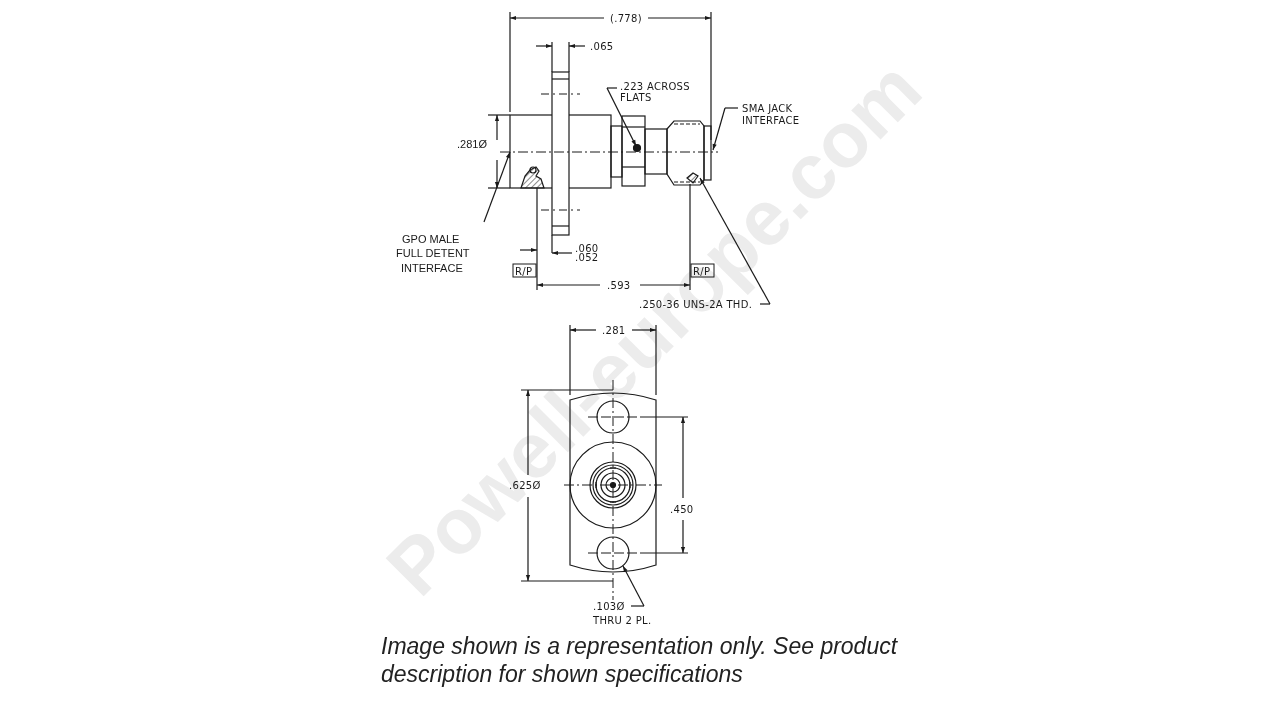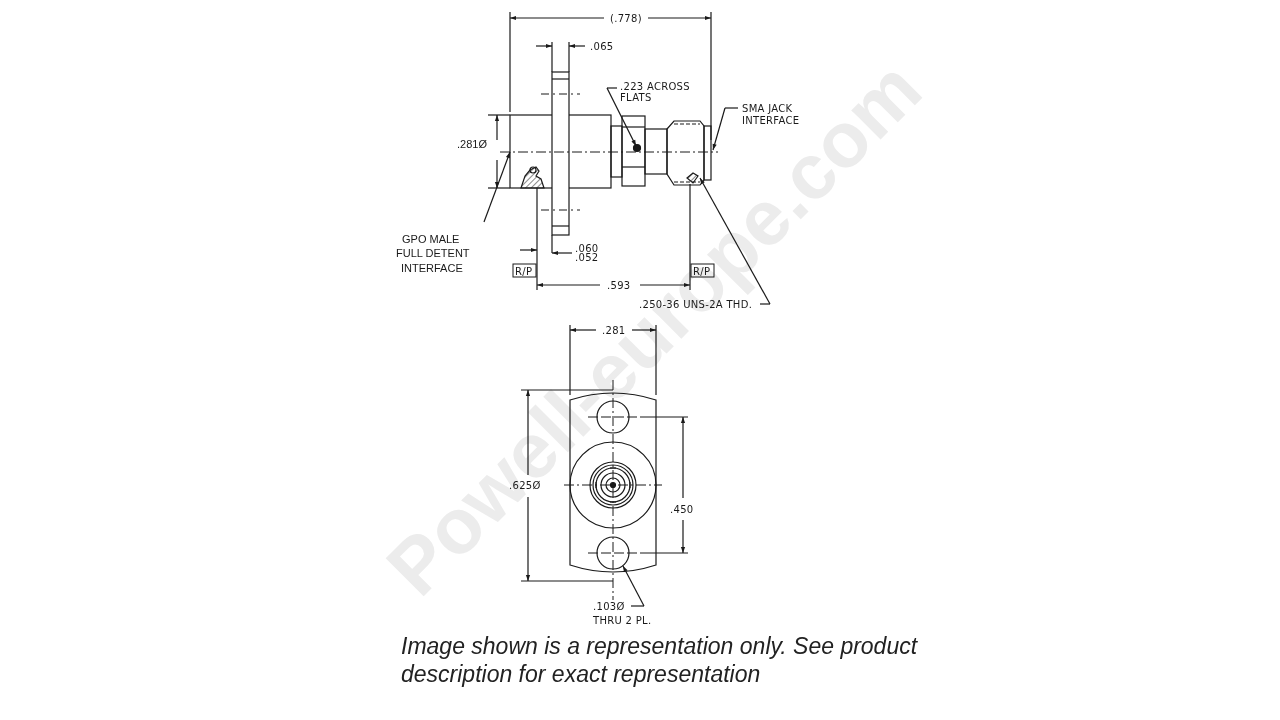--- a/index.html
+++ b/index.html
@@ -2,21 +2,21 @@
 <html><head>
   <meta charset="utf-8">
   <style>
     html, body { margin: 0; padding: 0; background: #ffffff; }
     body { width: 1280px; height: 720px; position: relative; overflow: hidden; font-family: "Liberation Sans", sans-serif; }
     .drawing { position: absolute; left: 0; top: 0; width: 1280px; height: 720px; }
     .drawing svg { width: 1280px; height: 720px; display: block; }
     .cad { font-family: "DejaVu Sans", sans-serif; font-size: 10px; fill: #1a1a1a; letter-spacing: 0.3px; }
     .cadlbl { font-family: "Liberation Sans", sans-serif; font-size: 11px; fill: #1a1a1a; }
     .wm { font-family: "Liberation Sans", sans-serif; font-weight: bold; font-size: 78px; fill: #ececec; }
-    .caption { position: absolute; left: 401px; top: 632px; width: 560px; font-family: "Liberation Sans", sans-serif; font-style: italic; font-size: 23px; line-height: 28px; color: #222222; }
+    .caption { position: absolute; left: 381px; top: 632px; width: 560px; font-family: "Liberation Sans", sans-serif; font-style: italic; font-size: 23px; line-height: 28px; color: #222222; }
     .caption span { display: block; }
   </style>
 </head>
 <body>
 
 <div class="drawing">
 <svg viewBox="0 0 1280 720" xmlns="http://www.w3.org/2000/svg">
   <defs>
     <marker id="arr" viewBox="0 0 10 10" refX="10" refY="5" markerWidth="9" markerHeight="6" orient="auto-start-reverse" markerUnits="userSpaceOnUse">
       <path d="M0,1.5 L10,5 L0,8.5 z" fill="#1a1a1a"></path>
@@ -173,14 +173,14 @@
     <text class="cad" x="509" y="489">.625Ø</text>
     <text class="cad" x="670" y="513">.450</text>
     <text class="cad" x="593" y="610">.103Ø</text>
     <text class="cad" x="593" y="624">THRU 2 PL.</text>
   </g>
 </svg>
 </div>
 
 <div class="caption">
   <span>Image shown is a representation only. See product</span>
-  <span>description for exact representation</span>
+  <span>description for shown specifications</span>
 </div>
 
 </body></html>

